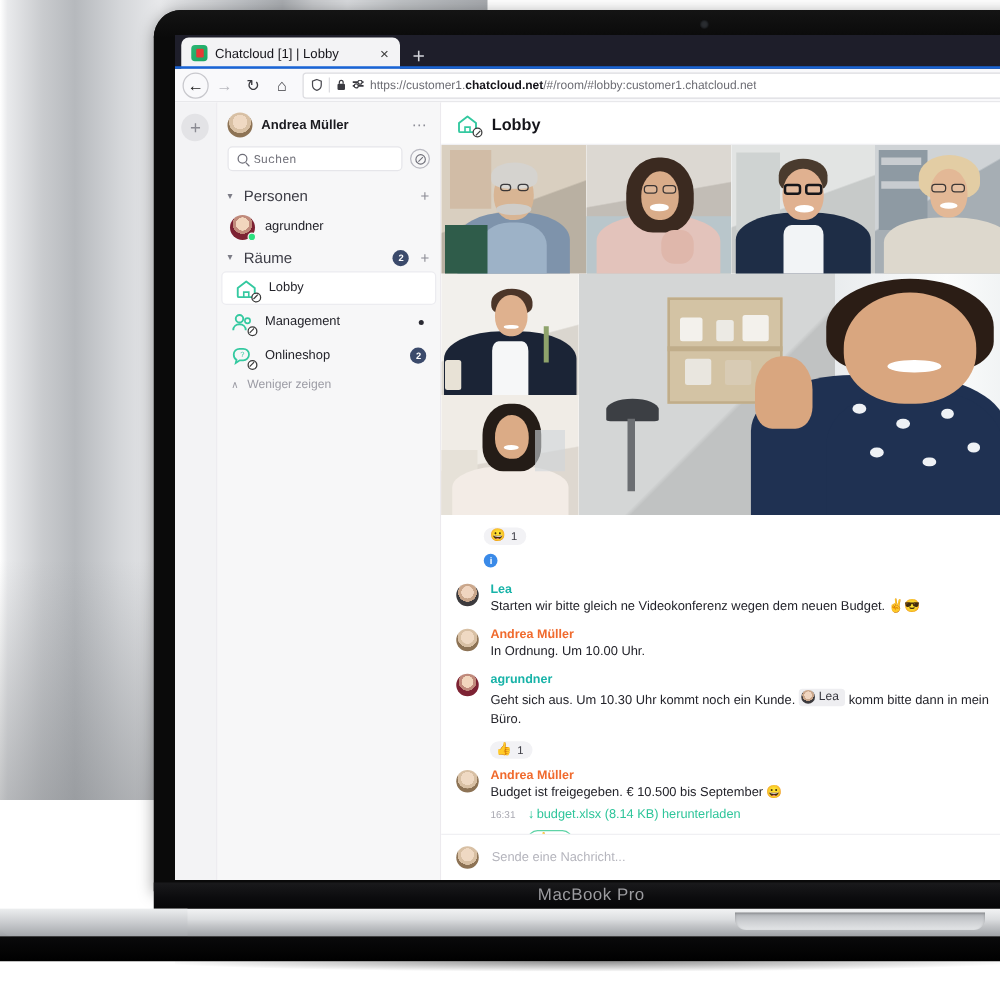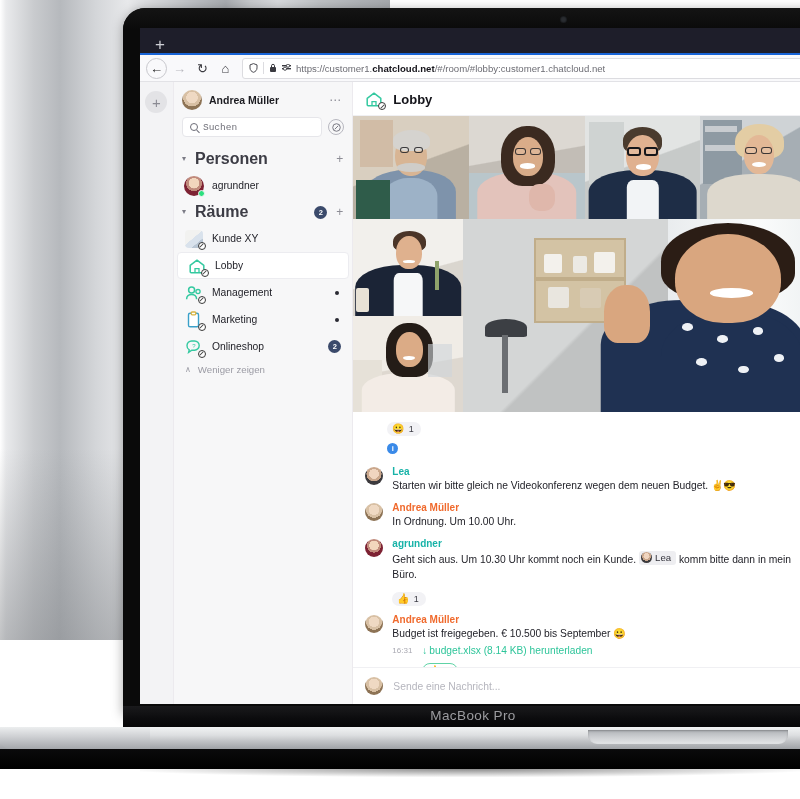--- a/index.html
+++ b/index.html
@@ -196,21 +196,21 @@
     flex:0 0 auto;
   }
 
   .sb-scroll { flex:1 1 auto; overflow:hidden; }
 
   .group-head {
     display:flex; align-items:center; gap:5px;
     padding: 4px 9px 4px 8px;
   }
   .chev { font-size:8px; color:#7c7c86; width:8px; line-height:1; }
-  .group-title { font-size:16px; font-weight:700; color:#3c3c45; flex:1 1 auto; }
+  .group-title { font-size:12px; font-weight:400; color:#3c3c45; flex:1 1 auto; }
   .group-plus { color:#8d8d96; font-size:12px; line-height:1; }
   .badge {
     background:#3b4a6b; color:#fff; font-size:7.5px; font-weight:700;
     min-width:13px; height:13px; border-radius:50%;
     display:flex; align-items:center; justify-content:center;
     margin-right: 4px;
   }
   .dot-unread { width:4px; height:4px; border-radius:50%; background:#2a2a33; margin-right:6px; }
 
   .sb-item {
@@ -369,20 +369,27 @@
     <div class="laptop-back-shadow"></div>
   </div>
   <div class="laptop-hinge-diag"></div>
 
   <div class="screen-bezel"></div>
   <div class="camera-dot"></div>
 
   <div class="viewport">
 
     <div class="tabstrip">
+      <div class="tab">
+        <span class="tab-favicon">
+            <i></i>
+          </span>
+        <span class="tab-title">Chatcloud [1] | Lobby</span>
+        <span class="tab-close">×</span>
+      </div>
       <div class="tab-newtab">+</div>
     </div>
 
     <div class="navbar">
       <div class="navbtn back">←</div>
       <div class="navbtn fwd">→</div>
       <div class="navbtn">↻</div>
       <div class="navbtn">⌂</div>
       <div class="urlbar">
         <span class="url-icon">
@@ -453,27 +460,20 @@
           </div>
 
 
           <div class="group-head">
             <span class="chev">▾</span>
             <span class="group-title">Räume</span>
             <span class="badge">2</span>
             <span class="group-plus">+</span>
           </div>
 
-          <div class="sb-item">
-            <span class="ic">
-              <span class="ic-kunde" style="position:absolute;inset:1px;"></span>
-              <span class="priv"></span>
-            </span>
-            <span class="sb-label">Kunde XY</span>
-          </div>
 
           <div class="sb-item selected">
             <span class="ic">
               <svg viewBox="0 0 20 20">
                   <path d="M3.2 9.4 10 4.2l6.8 5.2v6.3a1 1 0 0 1-1 1H4.2a1 1 0 0 1-1-1z" fill="none" stroke="#34c9a0" stroke-width="1.5" stroke-linejoin="round"></path>
                   <path d="M8 16.7v-4h4v4" fill="none" stroke="#34c9a0" stroke-width="1.3"></path>
                 </svg>
               <span class="priv"></span>
             </span>
             <span class="sb-label">Lobby</span>
@@ -485,31 +485,20 @@
                   <circle cx="7.6" cy="7" r="3" fill="none" stroke="#34c9a0" stroke-width="1.5"></circle>
                   <path d="M2.6 16.2c0-3 2.3-4.8 5-4.8s5 1.8 5 4.8" fill="none" stroke="#34c9a0" stroke-width="1.5"></path>
                   <circle cx="14" cy="8.6" r="2.1" fill="none" stroke="#34c9a0" stroke-width="1.3"></circle>
                 </svg>
               <span class="priv"></span>
             </span>
             <span class="sb-label">Management</span>
             <span class="dot-unread"></span>
           </div>
 
-          <div class="sb-item">
-            <span class="ic">
-              <svg viewBox="0 0 20 20">
-                  <rect x="4.5" y="3.2" width="10" height="13.6" rx="1.6" fill="#fff" stroke="#3aa0c9" stroke-width="1.4"></rect>
-                  <rect x="7.2" y="2" width="4.6" height="2.8" rx="1" fill="#fff" stroke="#d9b441" stroke-width="1.3"></rect>
-                </svg>
-              <span class="priv"></span>
-            </span>
-            <span class="sb-label">Marketing</span>
-            <span class="dot-unread"></span>
-          </div>
 
 
           <div class="sb-item">
             <span class="ic">
               <svg viewBox="0 0 20 20">
                   <path d="M3 8.6a4.6 4.6 0 0 1 4.6-4.6h3A4.6 4.6 0 0 1 15.2 8.6 4.6 4.6 0 0 1 10.6 13.2H7.8L4.6 15.4l.6-2.6A4.6 4.6 0 0 1 3 8.6z" fill="none" stroke="#34c9a0" stroke-width="1.4"></path>
                   <text x="8.2" y="10.6" font-size="6" fill="#34c9a0" font-family="Liberation Sans">?</text>
                 </svg>
               <span class="priv"></span>
             </span>

